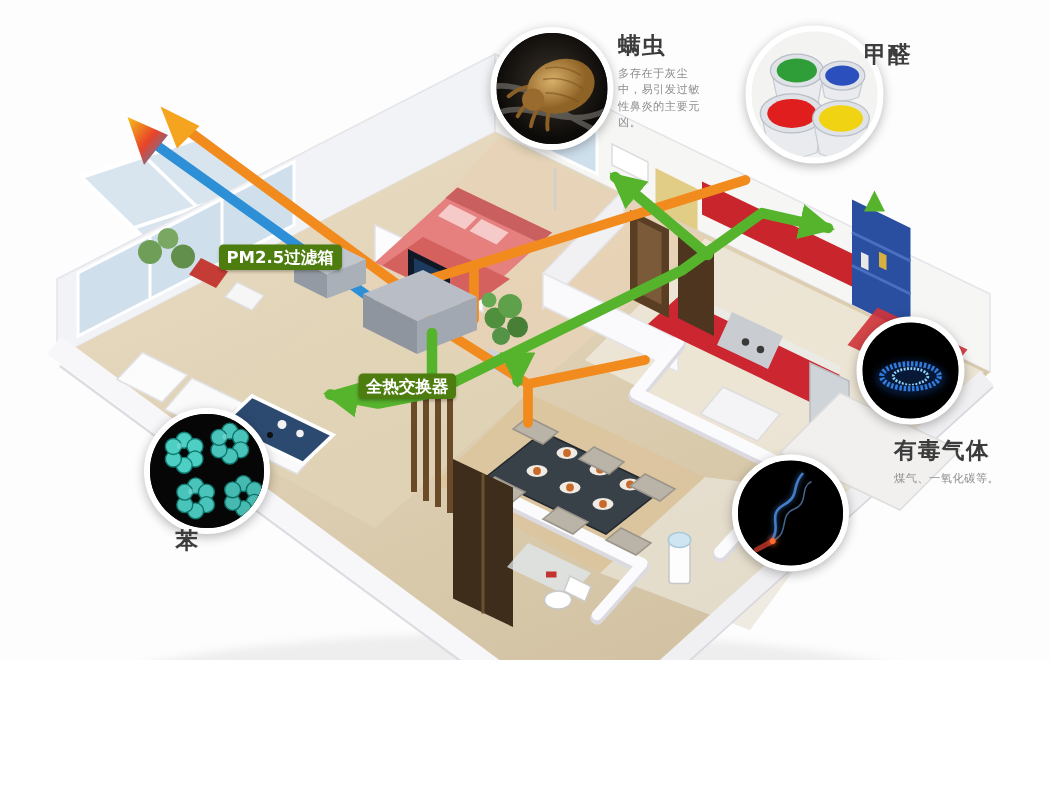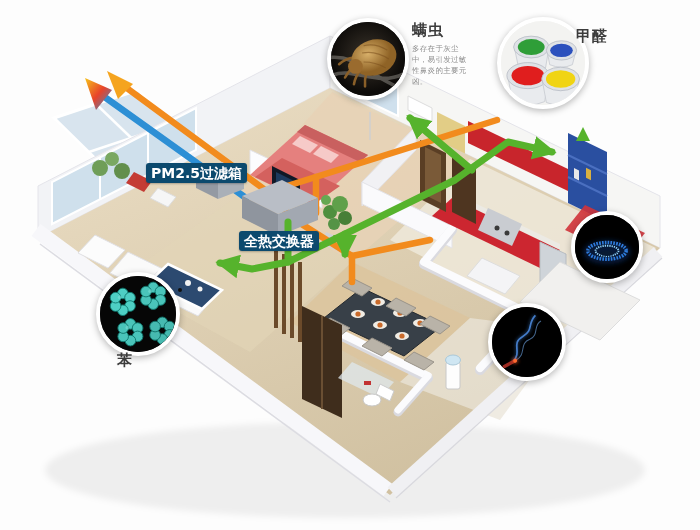--- a/index.html
+++ b/index.html
@@ -1,37 +1,37 @@
 <!DOCTYPE html>
 <html><head>
 <meta charset="utf-8">
 <style>
   html,body{margin:0;padding:0;background:#ffffff;}
   .stage{
-    position:relative;width:700px;height:530px;overflow:hidden;
+    position:relative;width:700px;height:440px;overflow:hidden;
     background:#fdfdfd;
     font-family:"DejaVu Sans","Liberation Sans",sans-serif;
   }
   .scene{position:absolute;left:0;top:0;}
   .callout{
     position:absolute;border-radius:50%;overflow:hidden;
     border:4px solid #ffffff;box-shadow:0 2px 7px rgba(0,0,0,.28);
     box-sizing:border-box;background:#111;
   }
   .callout svg{display:block;width:100%;height:100%;}
   .p-label{position:absolute;}
   .p-title{
     font-weight:bold;font-size:15px;letter-spacing:1px;color:#3c3c3c;line-height:1.1;
   }
   .p-desc{
     font-size:7.5px;color:#8e8e8e;line-height:1.5;margin-top:4px;letter-spacing:.3px;
   }
   .chip{
-    position:absolute;background:#0c4a6e;color:#ffffff;font-weight:bold;
-    font-size:14px;line-height:1;padding:3px 5px;border-radius:3px;
+    position:absolute;background:#4d7c0f;color:#ffffff;font-weight:bold;
+    font-size:11px;line-height:1;padding:3px 5px;border-radius:3px;
     box-shadow:0 1px 2px rgba(0,0,0,.25);white-space:nowrap;
   }
 </style>
 </head>
 <body>
 
 <div class="stage">
 
   <svg class="scene" width="700" height="530" viewBox="0 0 700 530">
     <defs>
@@ -380,23 +380,27 @@
 
   <div class="p-label" style="left:412px;top:22px;width:60px">
     <div class="p-title">螨虫</div>
     <div class="p-desc">多存在于灰尘中，易引发过敏性鼻炎的主要元凶。</div>
   </div>
 
   <div class="p-label" style="left:576px;top:28px;width:66px">
     <div class="p-title">甲醛</div>
   </div>
 
+  <div class="p-label" style="left:596px;top:292px;width:76px">
+    <div class="p-title">有毒气体</div>
+    <div class="p-desc">煤气、一氧化碳等。</div>
+  </div>
 
 
   <div class="p-label" style="left:106px;top:352px;width:66px">
     <div class="p-title" style="margin-left:11px">苯</div>
   </div>
 
   <div class="chip" style="left:146px;top:163px">PM2.5过滤箱</div>
 
-  <div class="chip" style="left:239px;top:231px">全热交换器</div>
+  <div class="chip" style="left:239px;top:249px">全热交换器</div>
 
 </div>
 
 </body></html>

